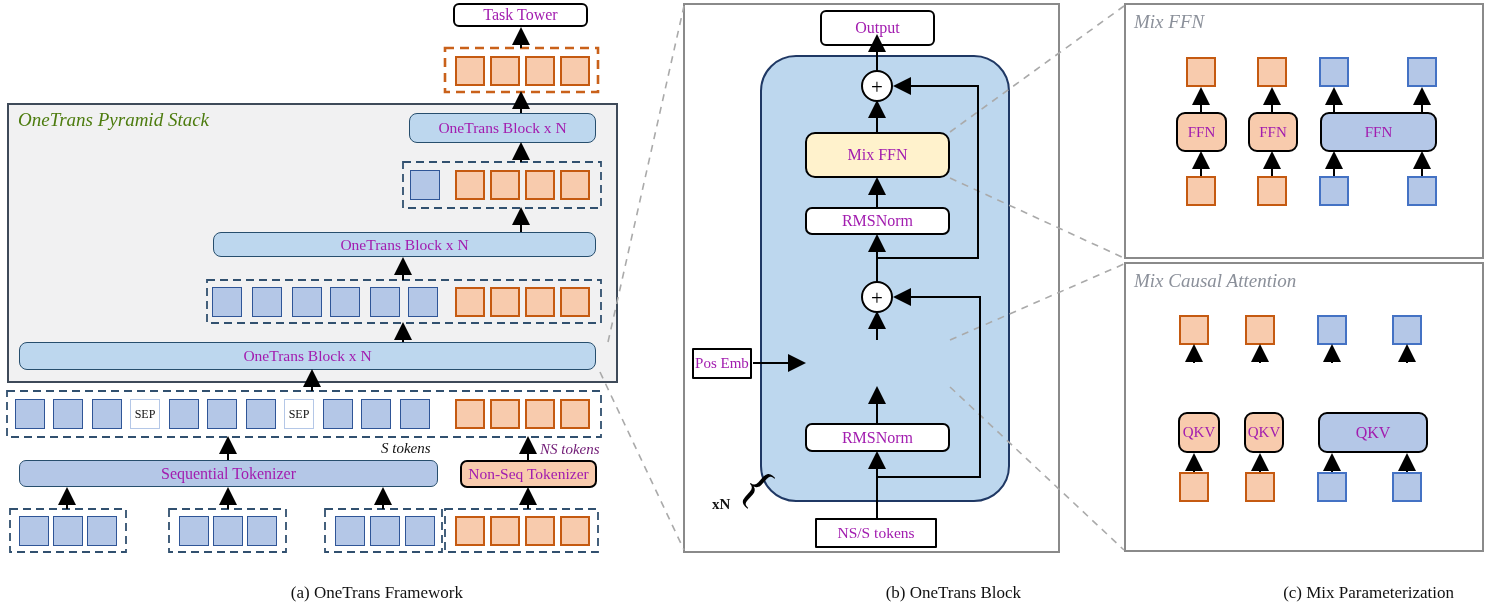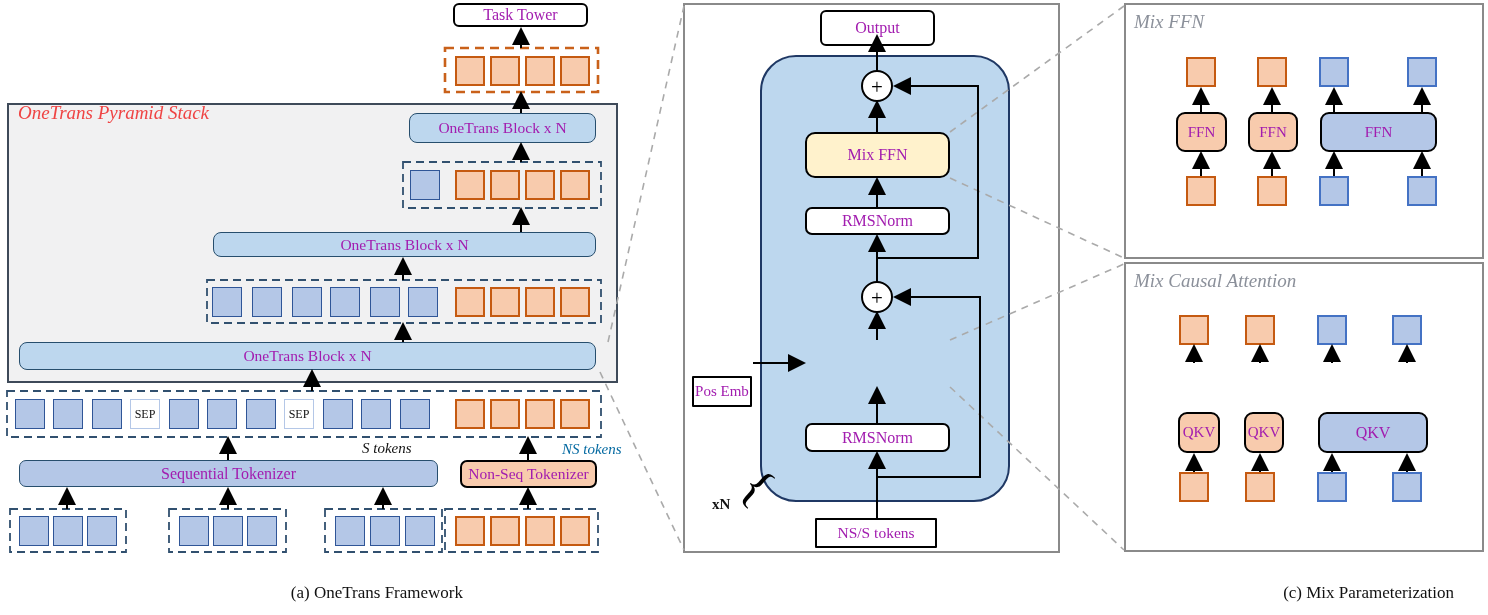--- a/index.html
+++ b/index.html
@@ -25,21 +25,21 @@
     <div class="box" style="left: 760px; top: 55px; width: 250px; height: 447px; background: rgb(189, 215, 238); border: 2.2px solid rgb(31, 56, 100); border-radius: 36px; font-size: 16px;"></div>
     <div class="box" style="left: 453px; top: 3px; width: 135px; height: 24px; background: rgb(255, 255, 255); border: 2px solid rgb(0, 0, 0); border-radius: 6px; font-size: 16px;">Task Tower</div>
     <div class="box" style="left: 409px; top: 113px; width: 187px; height: 30px; background: rgb(189, 215, 238); border: 1.6px solid rgb(39, 78, 109); border-radius: 8px; font-size: 15.5px;">OneTrans Block x N</div>
     <div class="box" style="left: 213px; top: 232px; width: 383px; height: 25px; background: rgb(189, 215, 238); border: 1.6px solid rgb(39, 78, 109); border-radius: 8px; font-size: 15.5px;">OneTrans Block x N</div>
     <div class="box" style="left: 19px; top: 342px; width: 577px; height: 28px; background: rgb(189, 215, 238); border: 1.6px solid rgb(39, 78, 109); border-radius: 8px; font-size: 15.5px;">OneTrans Block x N</div>
     <div class="box" style="left: 19px; top: 460px; width: 419px; height: 27px; background: rgb(180, 199, 231); border: 1.6px solid rgb(39, 78, 109); border-radius: 7px; font-size: 16px;">Sequential Tokenizer</div>
     <div class="box" style="left: 460px; top: 460px; width: 137px; height: 28px; background: rgb(248, 203, 173); border: 2px solid rgb(0, 0, 0); border-radius: 7px; font-size: 15.5px;">Non-Seq Tokenizer</div>
     <div class="box" style="left: 820px; top: 10px; width: 115px; height: 36px; background: rgb(255, 255, 255); border: 2px solid rgb(0, 0, 0); border-radius: 6px; font-size: 16px;">Output</div>
     <div class="box" style="left: 805px; top: 132px; width: 145px; height: 46px; background: rgb(255, 242, 204); border: 2px solid rgb(0, 0, 0); border-radius: 10px; font-size: 16px;">Mix FFN</div>
     <div class="box" style="left: 805px; top: 207px; width: 145px; height: 28px; background: rgb(255, 255, 255); border: 2px solid rgb(0, 0, 0); border-radius: 7px; font-size: 16px;">RMSNorm</div>
-    <div class="box" style="left: 692px; top: 348px; width: 60px; height: 31px; background: rgb(255, 255, 255); border: 2.4px solid rgb(0, 0, 0); border-radius: 1px; font-size: 15px; margin-top: 28px;">Pos Emb</div>
+    <div class="box" style="left: 692px; top: 348px; width: 60px; height: 31px; background: rgb(255, 255, 255); border: 2.4px solid rgb(0, 0, 0); border-radius: 1px; font-size: 15px;">Pos Emb</div>
     <div class="box" style="left: 805px; top: 423px; width: 145px; height: 29px; background: rgb(255, 255, 255); border: 2px solid rgb(0, 0, 0); border-radius: 7px; font-size: 16px;">RMSNorm</div>
     <div class="box" style="left: 815px; top: 518px; width: 122px; height: 30px; background: rgb(255, 255, 255); border: 2px solid rgb(0, 0, 0); border-radius: 1px; font-size: 15.5px;">NS/S tokens</div>
     <div class="box" style="left: 1176px; top: 112px; width: 51px; height: 40px; background: rgb(248, 203, 173); border: 2px solid rgb(0, 0, 0); border-radius: 9px; font-size: 15px;">FFN</div>
     <div class="box" style="left: 1248px; top: 112px; width: 50px; height: 40px; background: rgb(248, 203, 173); border: 2px solid rgb(0, 0, 0); border-radius: 9px; font-size: 15px;">FFN</div>
     <div class="box" style="left: 1320px; top: 112px; width: 117px; height: 40px; background: rgb(180, 199, 231); border: 2px solid rgb(0, 0, 0); border-radius: 9px; font-size: 15px;">FFN</div>
     <div class="box" style="left: 1178px; top: 412px; width: 42px; height: 41px; background: rgb(248, 203, 173); border: 2px solid rgb(0, 0, 0); border-radius: 9px; font-size: 15px;">QKV</div>
     <div class="box" style="left: 1244px; top: 412px; width: 40px; height: 41px; background: rgb(248, 203, 173); border: 2px solid rgb(0, 0, 0); border-radius: 9px; font-size: 15px;">QKV</div>
     <div class="box" style="left: 1318px; top: 412px; width: 110px; height: 41px; background: rgb(180, 199, 231); border: 2px solid rgb(0, 0, 0); border-radius: 9px; font-size: 16px;">QKV</div>
     <div class="sq" style="left: 455px; top: 56px; width: 30px; height: 30px; background: rgb(248, 203, 173); border: 2px solid rgb(197, 90, 17);"></div>
     <div class="sq" style="left: 490px; top: 56px; width: 30px; height: 30px; background: rgb(248, 203, 173); border: 2px solid rgb(197, 90, 17);"></div>
@@ -97,27 +97,28 @@
     <div class="sq" style="left: 1319px; top: 176px; width: 30px; height: 30px; background: rgb(180, 199, 231); border: 2px solid rgb(68, 114, 196);"></div>
     <div class="sq" style="left: 1407px; top: 176px; width: 30px; height: 30px; background: rgb(180, 199, 231); border: 2px solid rgb(68, 114, 196);"></div>
     <div class="sq" style="left: 1179px; top: 315px; width: 30px; height: 30px; background: rgb(248, 203, 173); border: 2px solid rgb(197, 90, 17);"></div>
     <div class="sq" style="left: 1245px; top: 315px; width: 30px; height: 30px; background: rgb(248, 203, 173); border: 2px solid rgb(197, 90, 17);"></div>
     <div class="sq" style="left: 1317px; top: 315px; width: 30px; height: 30px; background: rgb(180, 199, 231); border: 2px solid rgb(68, 114, 196);"></div>
     <div class="sq" style="left: 1392px; top: 315px; width: 30px; height: 30px; background: rgb(180, 199, 231); border: 2px solid rgb(68, 114, 196);"></div>
     <div class="sq" style="left: 1179px; top: 472px; width: 30px; height: 30px; background: rgb(248, 203, 173); border: 2px solid rgb(197, 90, 17);"></div>
     <div class="sq" style="left: 1245px; top: 472px; width: 30px; height: 30px; background: rgb(248, 203, 173); border: 2px solid rgb(197, 90, 17);"></div>
     <div class="sq" style="left: 1317px; top: 472px; width: 30px; height: 30px; background: rgb(180, 199, 231); border: 2px solid rgb(68, 114, 196);"></div>
     <div class="sq" style="left: 1392px; top: 472px; width: 30px; height: 30px; background: rgb(180, 199, 231); border: 2px solid rgb(68, 114, 196);"></div>
-    <div class="txt" style="left: 18px; top: 102px; font-size: 19px; font-style: italic; color: #ef4444;">OneTrans Pyramid Stack</div>
-    <div class="txt" style="left: 362px; top: 440px; font-size: 15px; font-style: italic; color: rgb(17, 17, 17);">S tokens</div>
-    <div class="txt" style="left: 562px; top: 441px; font-size: 15px; font-style: italic; color: #0369a1;">NS tokens</div>
+    <div class="txt" style="left: 18px; top: 109px; font-size: 19px; font-style: italic; color: #4d7c0f;">OneTrans Pyramid Stack</div>
+    <div class="txt" style="left: 381px; top: 440px; font-size: 15px; font-style: italic; color: rgb(17, 17, 17);">S tokens</div>
+    <div class="txt" style="left: 540px; top: 441px; font-size: 15px; font-style: italic; color: #701a75;">NS tokens</div>
     <div class="txt" style="left: 712px; top: 496px; font-size: 15px; font-weight: bold; color: rgb(17, 17, 17);">xN</div>
     <div class="txt" style="left: 1134px; top: 11px; font-size: 19px; font-style: italic; color: rgb(139, 144, 154);">Mix FFN</div>
     <div class="txt" style="left: 1134px; top: 270px; font-size: 19px; font-style: italic; color: rgb(139, 144, 154);">Mix Causal Attention</div>
     <div class="txt center" style="left: 163px; top: 583px; width: 300px; font-size: 17px; color: rgb(17, 17, 17);">(a) OneTrans Framework</div>
+    <div class="txt center" style="left: 721px; top: 583px; width: 300px; font-size: 17px; color: rgb(17, 17, 17);">(b) OneTrans Block</div>
     <div class="txt center" style="left: 1154px; top: 583px; width: 300px; font-size: 17px; color: rgb(17, 17, 17);">(c) Mix Parameterization</div>
     <svg width="1488" height="615" class="overlay">
       <defs>
         <marker id="ah" markerWidth="9" markerHeight="9" refX="7.5" refY="4.5" orient="auto">
           <path d="M0,0 L9,4.5 L0,9 z"></path>
         </marker>
       </defs>
       <line x1="608" y1="342" x2="684" y2="6" stroke="#aaaaaa" stroke-width="1.6" stroke-dasharray="7 6"></line>
       <line x1="600" y1="372" x2="684" y2="550" stroke="#aaaaaa" stroke-width="1.6" stroke-dasharray="7 6"></line>
       <line x1="950" y1="132" x2="1124" y2="6" stroke="#aaaaaa" stroke-width="1.6" stroke-dasharray="7 6"></line>

